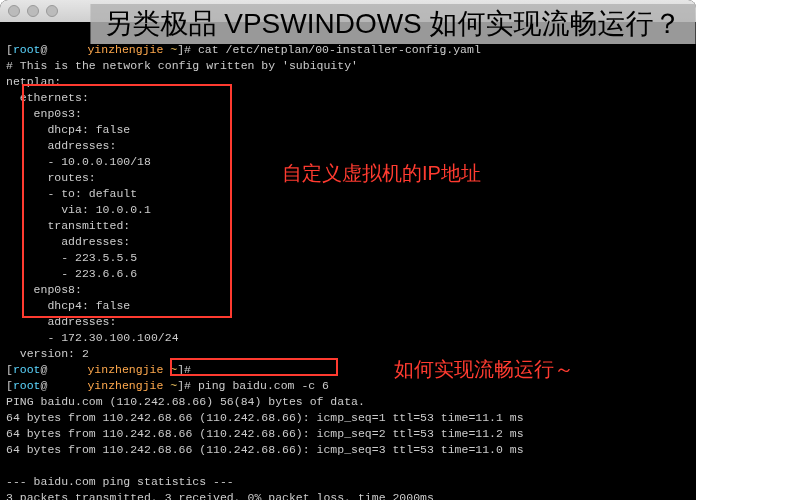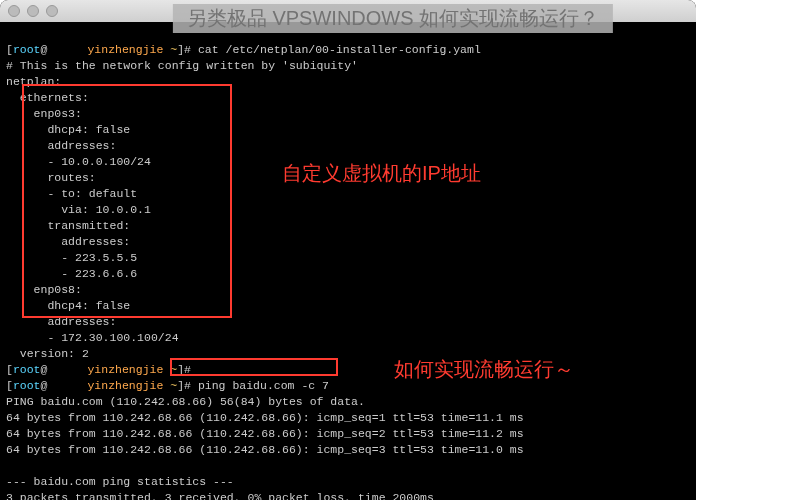--- a/index.html
+++ b/index.html
@@ -11,23 +11,23 @@
       font-size: 12px;
       position: relative;
       overflow: hidden;
     }
     .page-title-banner {
       position: absolute;
       top: 4px;
       left: 50%;
       transform: translateX(-50%);
       background: rgba(180,180,180,0.85);
-      color: #737373;
+      color: #000000;
       font-family: "PingFang SC","Microsoft YaHei",sans-serif;
-      font-size: 20px;
+      font-size: 28px;
       padding: 1px 14px;
       z-index: 100;
       white-space: nowrap;
     }
     .mac-window {
       position: absolute;
       top: 0;
       left: 0;
       width: 696px;
       height: 500px;
@@ -81,35 +81,35 @@
   </div>
 
   <div class="term">
 <span>[<span class="prompt-user">root</span><span>@</span><span class="prompt-host">yinzhengjie</span> <span class="prompt-tilde">~</span><span>]#</span> <span>cat /etc/netplan/00-installer-config.yaml</span></span>
 <span># This is the network config written by 'subiquity'</span>
 <span>netplan:</span>
 <span>  ethernets:</span>
 <span>    enp0s3:</span>
 <span>      dhcp4: false</span>
 <span>      addresses:</span>
-<span>      - 10.0.0.100/24</span>
+<span>      - 10.0.0.100/18</span>
 <span>      routes:</span>
 <span>      - to: default</span>
 <span>        via: 10.0.0.1</span>
 <span>      transmitted:</span>
 <span>        addresses:</span>
 <span>        - 223.5.5.5</span>
 <span>        - 223.6.6.6</span>
 <span>    enp0s8:</span>
 <span>      dhcp4: false</span>
 <span>      addresses:</span>
 <span>      - 172.30.100.100/24</span>
 <span>  version: 2</span>
 <span>[<span class="prompt-user">root</span><span>@</span><span class="prompt-host">yinzhengjie</span> <span class="prompt-tilde">~</span><span>]#</span></span>
-<span>[<span class="prompt-user">root</span><span>@</span><span class="prompt-host">yinzhengjie</span> <span class="prompt-tilde">~</span><span>]#</span> <span>ping baidu.com -c 7</span></span>
+<span>[<span class="prompt-user">root</span><span>@</span><span class="prompt-host">yinzhengjie</span> <span class="prompt-tilde">~</span><span>]#</span> <span>ping baidu.com -c 6</span></span>
 <span>PING baidu.com (110.242.68.66) 56(84) bytes of data.</span>
 <span>64 bytes from 110.242.68.66 (110.242.68.66): icmp_seq=1 ttl=53 time=11.1 ms</span>
 <span>64 bytes from 110.242.68.66 (110.242.68.66): icmp_seq=2 ttl=53 time=11.2 ms</span>
 <span>64 bytes from 110.242.68.66 (110.242.68.66): icmp_seq=3 ttl=53 time=11.0 ms</span>
 
 <span>--- baidu.com ping statistics ---</span>
 <span>3 packets transmitted, 3 received, 0% packet loss, time 2000ms</span>
 
 
   </div>

